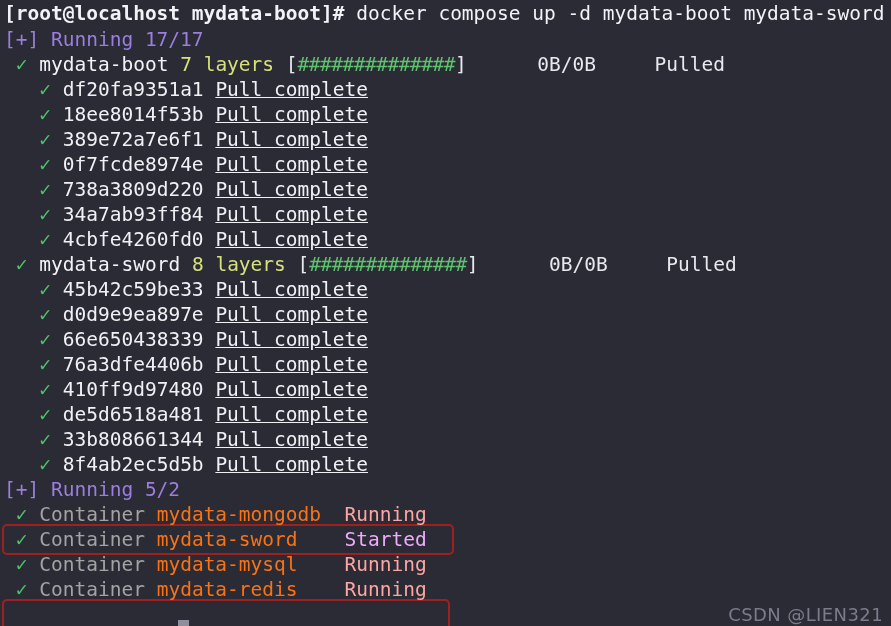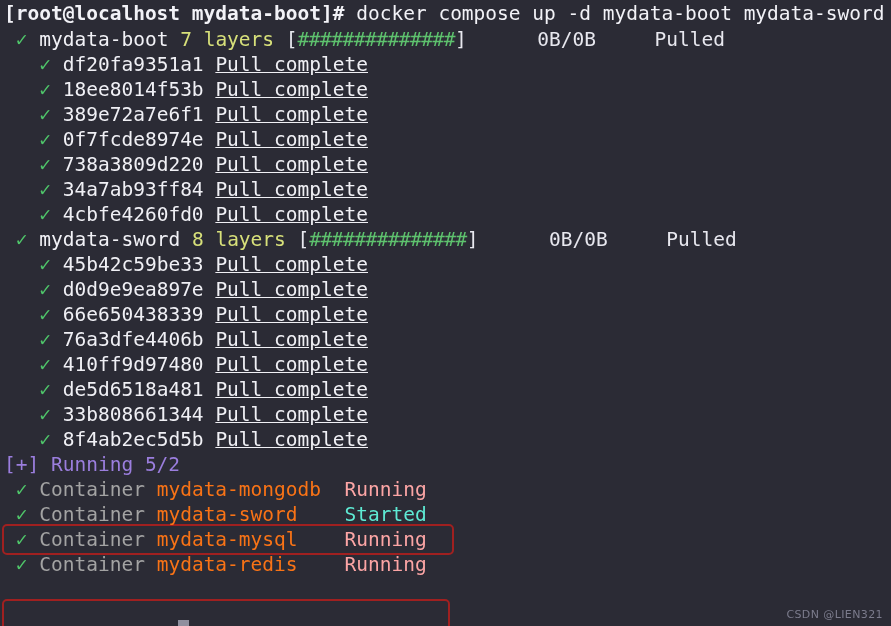--- a/index.html
+++ b/index.html
@@ -36,21 +36,21 @@
   .layers-word { color: #d7e07a; }
   .bracket { color: #e8e8ef; }
   .bar { color: #5ec26e; letter-spacing: -0.5px; }
   .size { color: #e8e8ef; }
   .pulled { color: #e8e8ef; }
   .layerid { color: #f0f0f5; margin-top: 40px; }
   .pullcomplete { color: #f0f0f5; text-decoration: underline; }
   .ctr-word { color: #a3a3a3; }
   .ctr-name { color: #f97316; }
   .status-running { color: #fca5a5; }
-  .status-started { color: #5eead4; }
+  .status-started { color: #f0abfc; }
 
   .redbox {
     position: absolute;
     border: 2px solid #a02020;
     border-radius: 5px;
     z-index: 1;
     pointer-events: none;
   }
   #redbox-sword { left: 2px; top: 524px; width: 448px; height: 27px; }
   #redbox-boot  { left: 2px; top: 599px; width: 444px; height: 27px; }
@@ -64,32 +64,33 @@
     background: #8f8f9e;
     z-index: 3;
   }
 
   #watermark {
     position: absolute;
     right: 8px;
     top: 602px;
     color: #7b7b8c;
     font-family: "DejaVu Sans", "Liberation Sans", sans-serif;
-    font-size: 11px;
+    font-size: 18px;
     letter-spacing: 0.4px;
     z-index: 4;
   }
 </style>
 </head>
 <body>
 
 <div id="terminal">
 
   <div class="line first"><span class="prompt">[root@localhost mydata-boot]#</span><span class="cmd"> docker compose up -d mydata-boot mydata-sword</span></div>
 
+  <div class="line"><span class="running-hdr">[+] Running 17/17</span></div>
 
   <div class="line"><span> </span><span class="check">✓</span><span> </span><span class="svc">mydata-boot</span><span> </span><span class="layers-num">7</span><span> </span><span class="layers-word">layers</span><span> </span><span class="bracket">[</span><span class="bar">##############</span><span class="bracket">]</span><span>      </span><span class="size">0B/0B</span><span>     </span><span class="pulled">Pulled</span></div>
 
   <div class="line"><span>   </span><span class="check">✓</span><span> </span><span class="layerid">df20fa9351a1</span><span> </span><span class="pullcomplete">Pull complete</span></div>
   <div class="line"><span>   </span><span class="check">✓</span><span> </span><span class="layerid">18ee8014f53b</span><span> </span><span class="pullcomplete">Pull complete</span></div>
   <div class="line"><span>   </span><span class="check">✓</span><span> </span><span class="layerid">389e72a7e6f1</span><span> </span><span class="pullcomplete">Pull complete</span></div>
   <div class="line"><span>   </span><span class="check">✓</span><span> </span><span class="layerid">0f7fcde8974e</span><span> </span><span class="pullcomplete">Pull complete</span></div>
   <div class="line"><span>   </span><span class="check">✓</span><span> </span><span class="layerid">738a3809d220</span><span> </span><span class="pullcomplete">Pull complete</span></div>
   <div class="line"><span>   </span><span class="check">✓</span><span> </span><span class="layerid">34a7ab93ff84</span><span> </span><span class="pullcomplete">Pull complete</span></div>
   <div class="line"><span>   </span><span class="check">✓</span><span> </span><span class="layerid">4cbfe4260fd0</span><span> </span><span class="pullcomplete">Pull complete</span></div>

